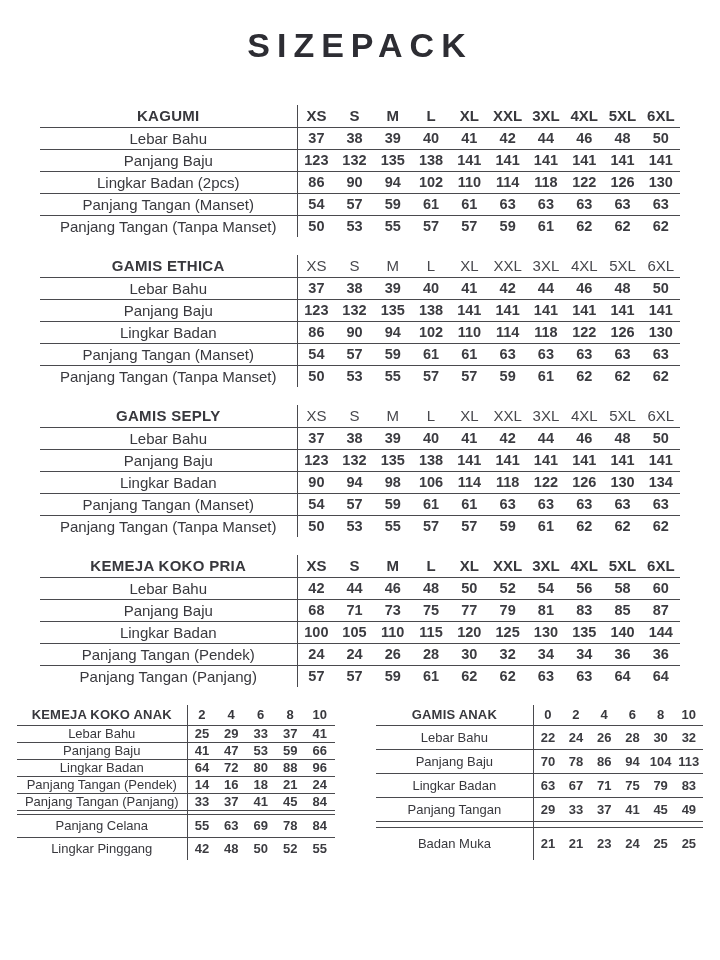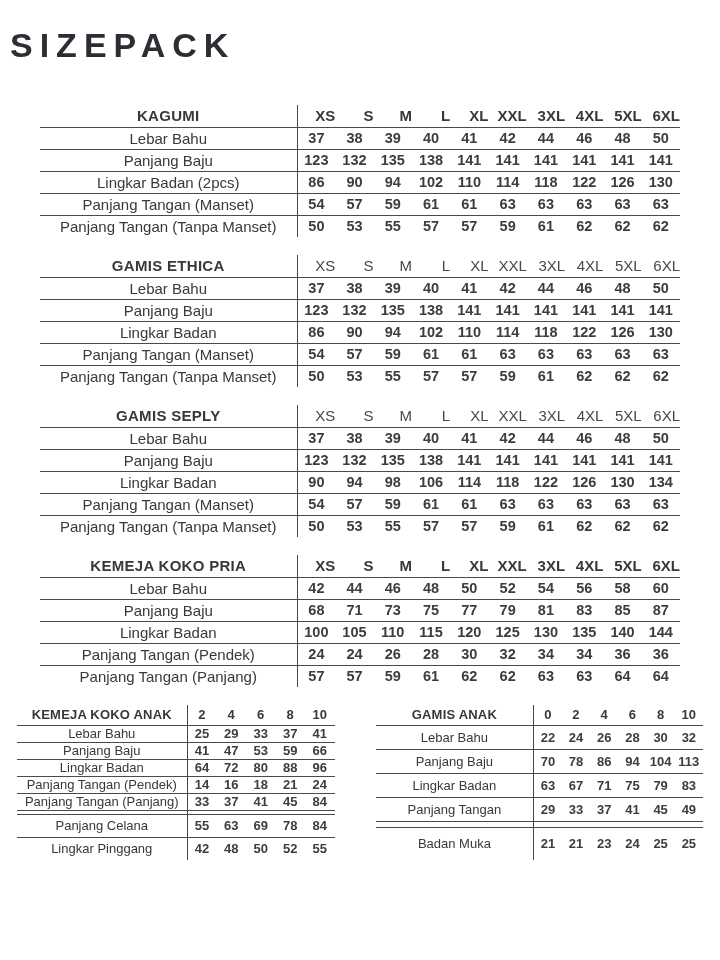--- a/index.html
+++ b/index.html
@@ -6,41 +6,40 @@
   html, body { margin: 0; padding: 0; background: #ffffff; }
   .page {
     width: 720px; height: 960px; overflow: hidden;
     background: #ffffff;
     font-family: "Liberation Sans", sans-serif;
     color: #38383d;
     padding-top: 26px;
   }
   .title {
     margin: 0 0 40px 0;
-    text-align: left;
+    text-align: center;
     font-size: 34px;
     font-weight: 700;
     letter-spacing: 7px;
     color: #2d2d33;
-    padding-left: 10px;
   }
   table { border-collapse: collapse; table-layout: fixed; }
   
   .main-table { width: 640px; margin: 0 auto 18px auto; }
   .main-table col.clbl { width: 257px; }
   .main-table th, .main-table td {
     height: 22px; padding: 0;
     text-align: center; vertical-align: middle;
     border-bottom: 1.5px solid #4a4a4e;
     font-size: 15px; font-weight: 400;
     white-space: nowrap; overflow: hidden;
   }
   .main-table .lblcol { border-right: 1.5px solid #4a4a4e; }
   .main-table thead th.lblcol { font-weight: 700; letter-spacing: .3px; }
-  .main-table thead th:not(.lblcol) { font-weight: 400; color: #47474c; text-align: right; }
+  .main-table thead th:not(.lblcol) { font-weight: 400; color: #47474c; }
   .main-table.sizes-bold thead th:not(.lblcol) { font-weight: 700; color: #38383d; }
   .main-table tbody td:not(.lblcol) { font-weight: 700; font-size: 14.5px; color: #3c3c41; }
   .main-table tr:last-child td { border-bottom: none; }
   
   .bottom-row {
     width: 720px; margin-top: 7px;
     display: flex; justify-content: center;
     padding: 0 17px;
     gap: 41px;
   }

